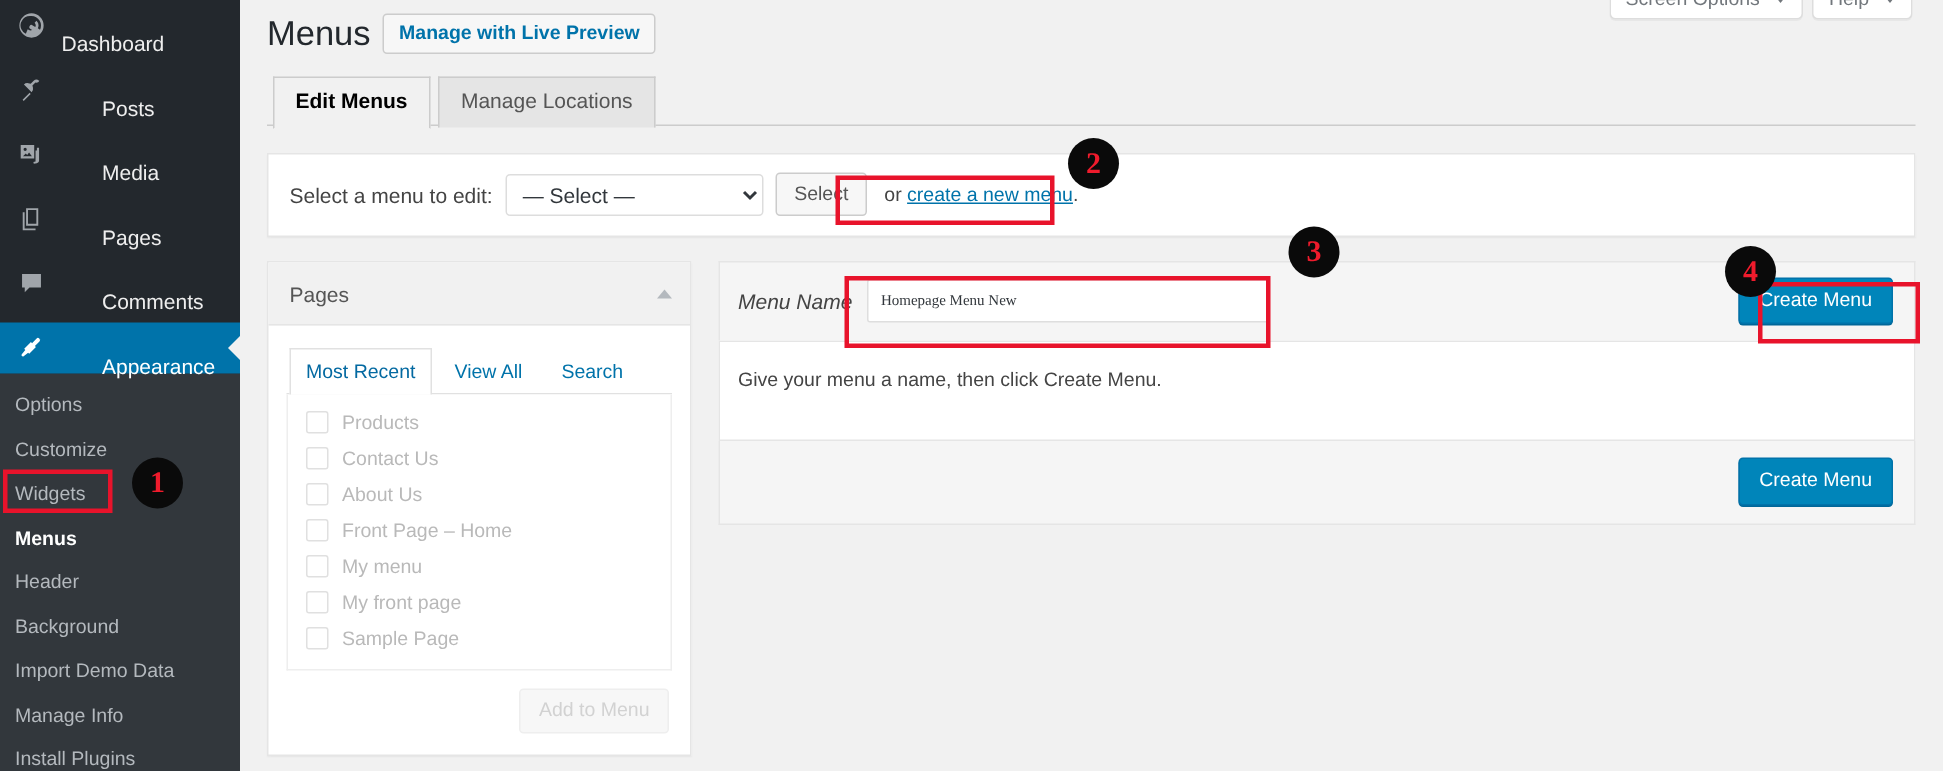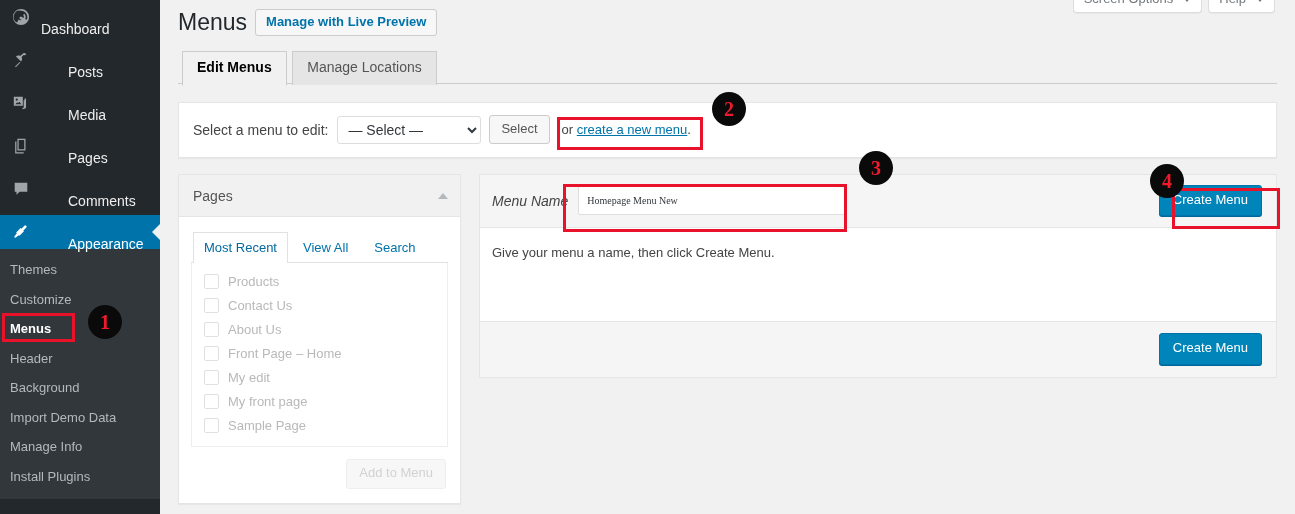--- a/index.html
+++ b/index.html
@@ -170,21 +170,21 @@
     margin-right: 9px;
   }
   select.menu-select {
     font-family: "Liberation Sans", sans-serif;
     font-size: 14px;
     color: #32373c;
     background: #fff;
     border: 1px solid #ddd;
     border-radius: 3px;
     height: 28px;
-    width: 144px;
+    width: 172px;
     padding: 0 6px;
     cursor: pointer;
   }
   .btn-secondary {
     background: #f7f7f7;
     border: 1px solid #ccc;
     border-radius: 3px;
     color: #555;
     font-size: 13px;
     padding: 4px 11px 5px;
@@ -347,21 +347,21 @@
     font-weight: normal;
     padding: 5px 13px 6px;
     cursor: pointer;
     line-height: 1.4;
     box-shadow: 0 1px 0 #006799;
   }
   .menu-body {
     background: #fff;
     border: 1px solid #e5e5e5;
     padding: 17px 14px 14px 12px;
-    height: 95px;
+    height: 67px;
   }
   .menu-body p {
     margin: 0;
     font-size: 13px;
     color: #444;
   }
   .menu-footer {
     background: #f5f5f5;
     border: 1px solid #e5e5e5;
     border-top: none;
@@ -443,22 +443,23 @@
   <div class="menu-top current spaced">
     <span class="mi">
       <svg width="18" height="18" viewBox="0 0 20 20" fill="currentColor">
           <path d="M17 4.3l-1.3-1.3a1.3 1.3 0 00-1.9 0L10.4 6.4l-.8-.8-5 5 .8.8-2.6 3.3a1 1 0 001.4 1.4l3.3-2.6.8.8 5-5-.8-.8 3.4-3.4a1.3 1.3 0 000-1.8z"></path>
         </svg>
     </span>
     <span class="mlabel">Appearance</span>
   </div>
 
   <div class="submenu">
-    <span class="subitem">Themes</span>
+    <span class="subitem">Options</span>
     <span class="subitem">Customize</span>
+    <span class="subitem">Widgets</span>
     <span class="subitem current">Menus</span>
     <span class="subitem">Header</span>
     <span class="subitem">Background</span>
     <span class="subitem">Import Demo Data</span>
     <span class="subitem">Manage Info</span>
     <span class="subitem">Install Plugins</span>
 
   </div>
 </div>
 
@@ -522,21 +523,21 @@
             <label class="checkbox-row">
               <input type="checkbox" style="">
               <span>About Us</span>
             </label>
             <label class="checkbox-row">
               <input type="checkbox" style="">
               <span>Front Page – Home</span>
             </label>
             <label class="checkbox-row">
               <input type="checkbox" style="">
-              <span>My edit</span>
+              <span>My menu</span>
             </label>
             <label class="checkbox-row">
               <input type="checkbox" style="">
               <span>My front page</span>
             </label>
             <label class="checkbox-row">
               <input type="checkbox" style="">
               <span>Sample Page</span>
             </label>
           </div>

